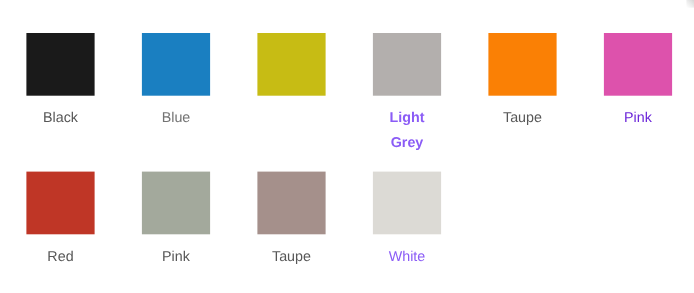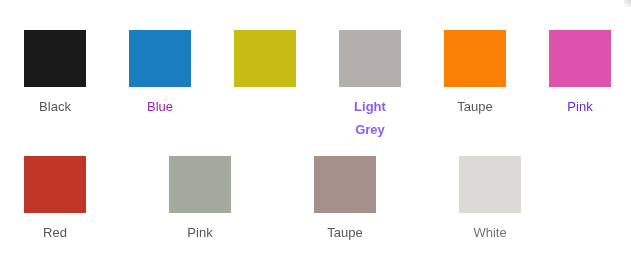--- a/index.html
+++ b/index.html
@@ -27,21 +27,21 @@
   }
 
   .swatch-row {
     display: flex;
     flex-direction: row;
     align-items: flex-start;
     width: 100%;
   }
 
   .swatch-row.row-1 { margin-bottom: 0; }
-  .swatch-row.row-2 { margin-top: 15px; gap: 40px; }
+  .swatch-row.row-2 { margin-top: 15px; }
 
   .swatch-cell {
     width: 105px;
     flex: 0 0 105px;
     display: flex;
     flex-direction: column;
     align-items: flex-start;
     box-sizing: border-box;
   }
 
@@ -84,21 +84,21 @@
 
 <div id="swatch-panel">
 
   <div class="swatch-row row-1">
     <div class="swatch-cell">
       <span class="swatch-chip" style="background-color: rgb(26, 26, 26);"></span>
       <span class="swatch-label" style="color: rgb(87, 87, 87);">Black</span>
     </div>
     <div class="swatch-cell">
       <span class="swatch-chip" style="background-color: rgb(26, 127, 193);"></span>
-      <span class="swatch-label" style="color: #a21caf;">Blue</span>
+      <span class="swatch-label" style="color: #737373;">Blue</span>
     </div>
     <div class="swatch-cell">
       <span class="swatch-chip" style="background-color: rgb(199, 188, 20);"></span>
     </div>
     <div class="swatch-cell">
       <span class="swatch-chip" style="background-color: rgb(179, 175, 173);"></span>
       <span class="swatch-label" style="color: #8b5cf6; font-weight: bold;">Light Grey</span>
     </div>
     <div class="swatch-cell">
       <span class="swatch-chip" style="background-color: rgb(250, 128, 5);"></span>
@@ -118,19 +118,19 @@
     <div class="swatch-cell">
       <span class="swatch-chip" style="background-color: rgb(163, 169, 156);"></span>
       <span class="swatch-label" style="color: rgb(87, 87, 87);">Pink</span>
     </div>
     <div class="swatch-cell">
       <span class="swatch-chip" style="background-color: rgb(165, 144, 139);"></span>
       <span class="swatch-label" style="color: rgb(87, 87, 87);">Taupe</span>
     </div>
     <div class="swatch-cell">
       <span class="swatch-chip" style="background-color: rgb(220, 218, 213);"></span>
-      <span class="swatch-label" style="color: #737373;">White</span>
+      <span class="swatch-label" style="color: #8b5cf6;">White</span>
     </div>
   </div>
 
 </div>
 
 <div id="corner-artifact"></div>
 
 </body></html>

